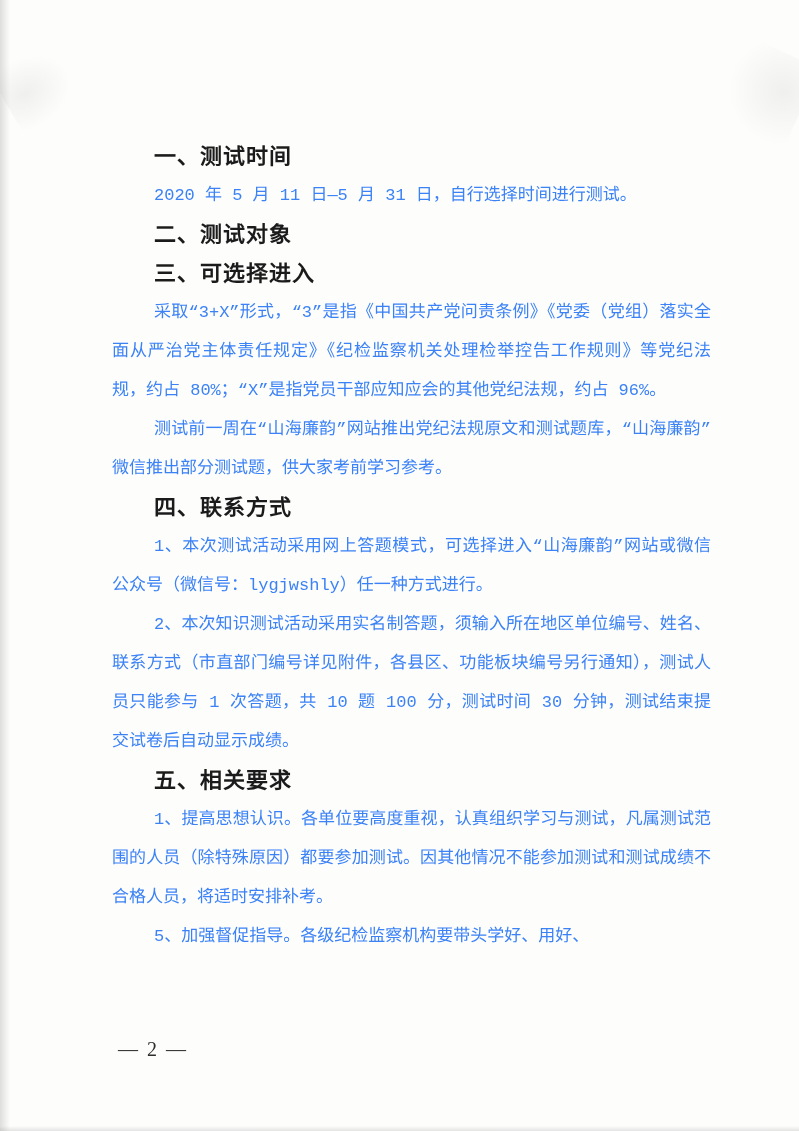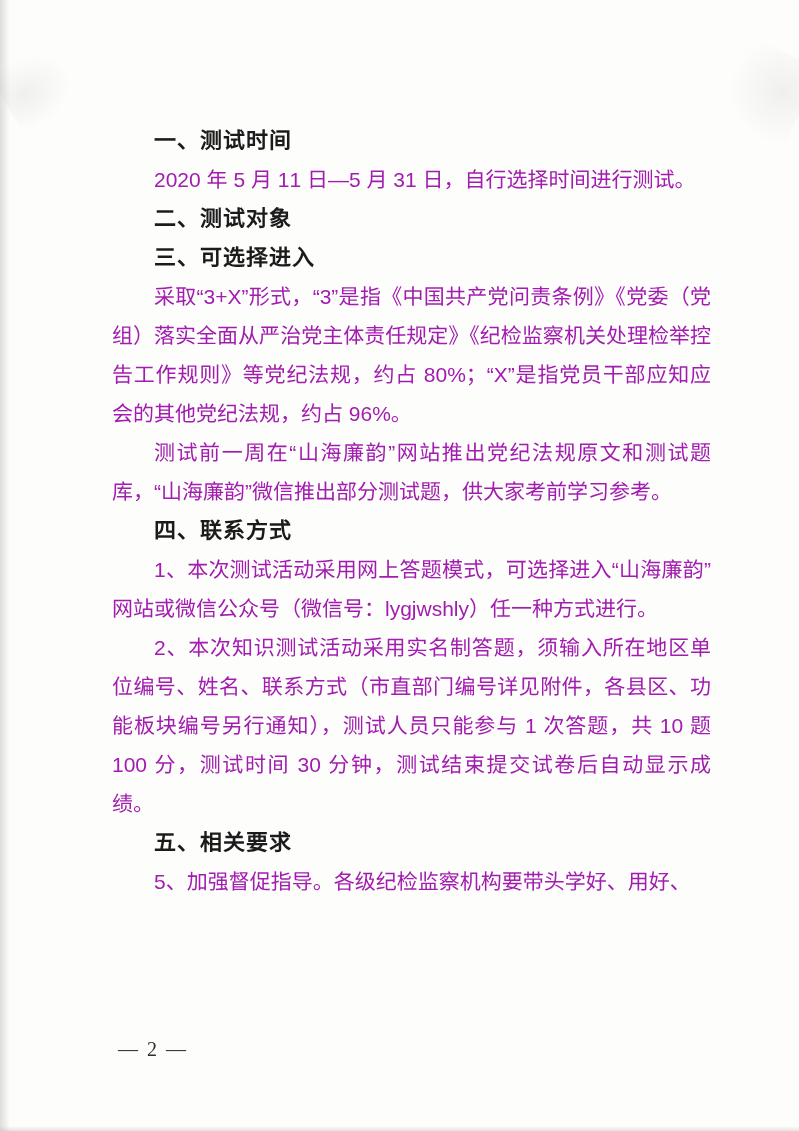--- a/index.html
+++ b/index.html
@@ -38,38 +38,38 @@
     transform: rotate(-30deg);
   }
   .smudge-tr {
     right: -6px; top: 48px; width: 80px; height: 90px;
     background: radial-gradient(ellipse at 70% 40%, rgba(120,120,120,0.10), rgba(255,255,255,0) 70%);
     transform: rotate(25deg);
   }
   .content {
     position: absolute;
     left: 112px;
-    top: 121px;
+    top: 137px;
     width: 599px;
   }
   .doc-heading {
     font-family: "Liberation Sans", "DejaVu Sans", sans-serif;
     font-weight: bold;
     font-size: 22px;
     line-height: 39px;
     color: #1b1b1b;
     text-indent: 42px;
     letter-spacing: 1px;
     white-space: nowrap;
   }
   .doc-para {
-    font-family: Liberation Sans, sans-serif;
-    font-size: 21px;
+    font-family: Liberation Mono, monospace;
+    font-size: 17px;
     line-height: 39px;
-    color: #a21caf;
+    color: #3b82f6;
     text-indent: 42px;
     text-align: justify;
     text-justify: inter-ideograph;
   }
   .page-number {
     position: absolute;
     left: 118px;
     top: 1036px;
     font-family: "Liberation Serif", "DejaVu Serif", serif;
     font-size: 20px;
@@ -92,18 +92,19 @@
     <div class="doc-heading">一、测试时间</div>
     <div class="doc-para">2020 年 5 月 11 日—5 月 31 日，自行选择时间进行测试。</div>
     <div class="doc-heading">二、测试对象</div>
     <div class="doc-heading">三、可选择进入</div>
     <div class="doc-para">采取“3+X”形式，“3”是指《中国共产党问责条例》《党委（党组）落实全面从严治党主体责任规定》《纪检监察机关处理检举控告工作规则》等党纪法规，约占 80%；“X”是指党员干部应知应会的其他党纪法规，约占 96%。</div>
     <div class="doc-para">测试前一周在“山海廉韵”网站推出党纪法规原文和测试题库，“山海廉韵”微信推出部分测试题，供大家考前学习参考。</div>
     <div class="doc-heading">四、联系方式</div>
     <div class="doc-para">1、本次测试活动采用网上答题模式，可选择进入“山海廉韵”网站或微信公众号（微信号：lygjwshly）任一种方式进行。</div>
     <div class="doc-para">2、本次知识测试活动采用实名制答题，须输入所在地区单位编号、姓名、联系方式（市直部门编号详见附件，各县区、功能板块编号另行通知），测试人员只能参与 1 次答题，共 10 题 100 分，测试时间 30 分钟，测试结束提交试卷后自动显示成绩。</div>
     <div class="doc-heading">五、相关要求</div>
+    <div class="doc-para">1、提高思想认识。各单位要高度重视，认真组织学习与测试，凡属测试范围的人员（除特殊原因）都要参加测试。因其他情况不能参加测试和测试成绩不合格人员，将适时安排补考。</div>
     <div class="doc-para">5、加强督促指导。各级纪检监察机构要带头学好、用好、</div>
   </div>
 
   <div class="page-number">— 2 —</div>
 
 </div>
 
 </body></html>

